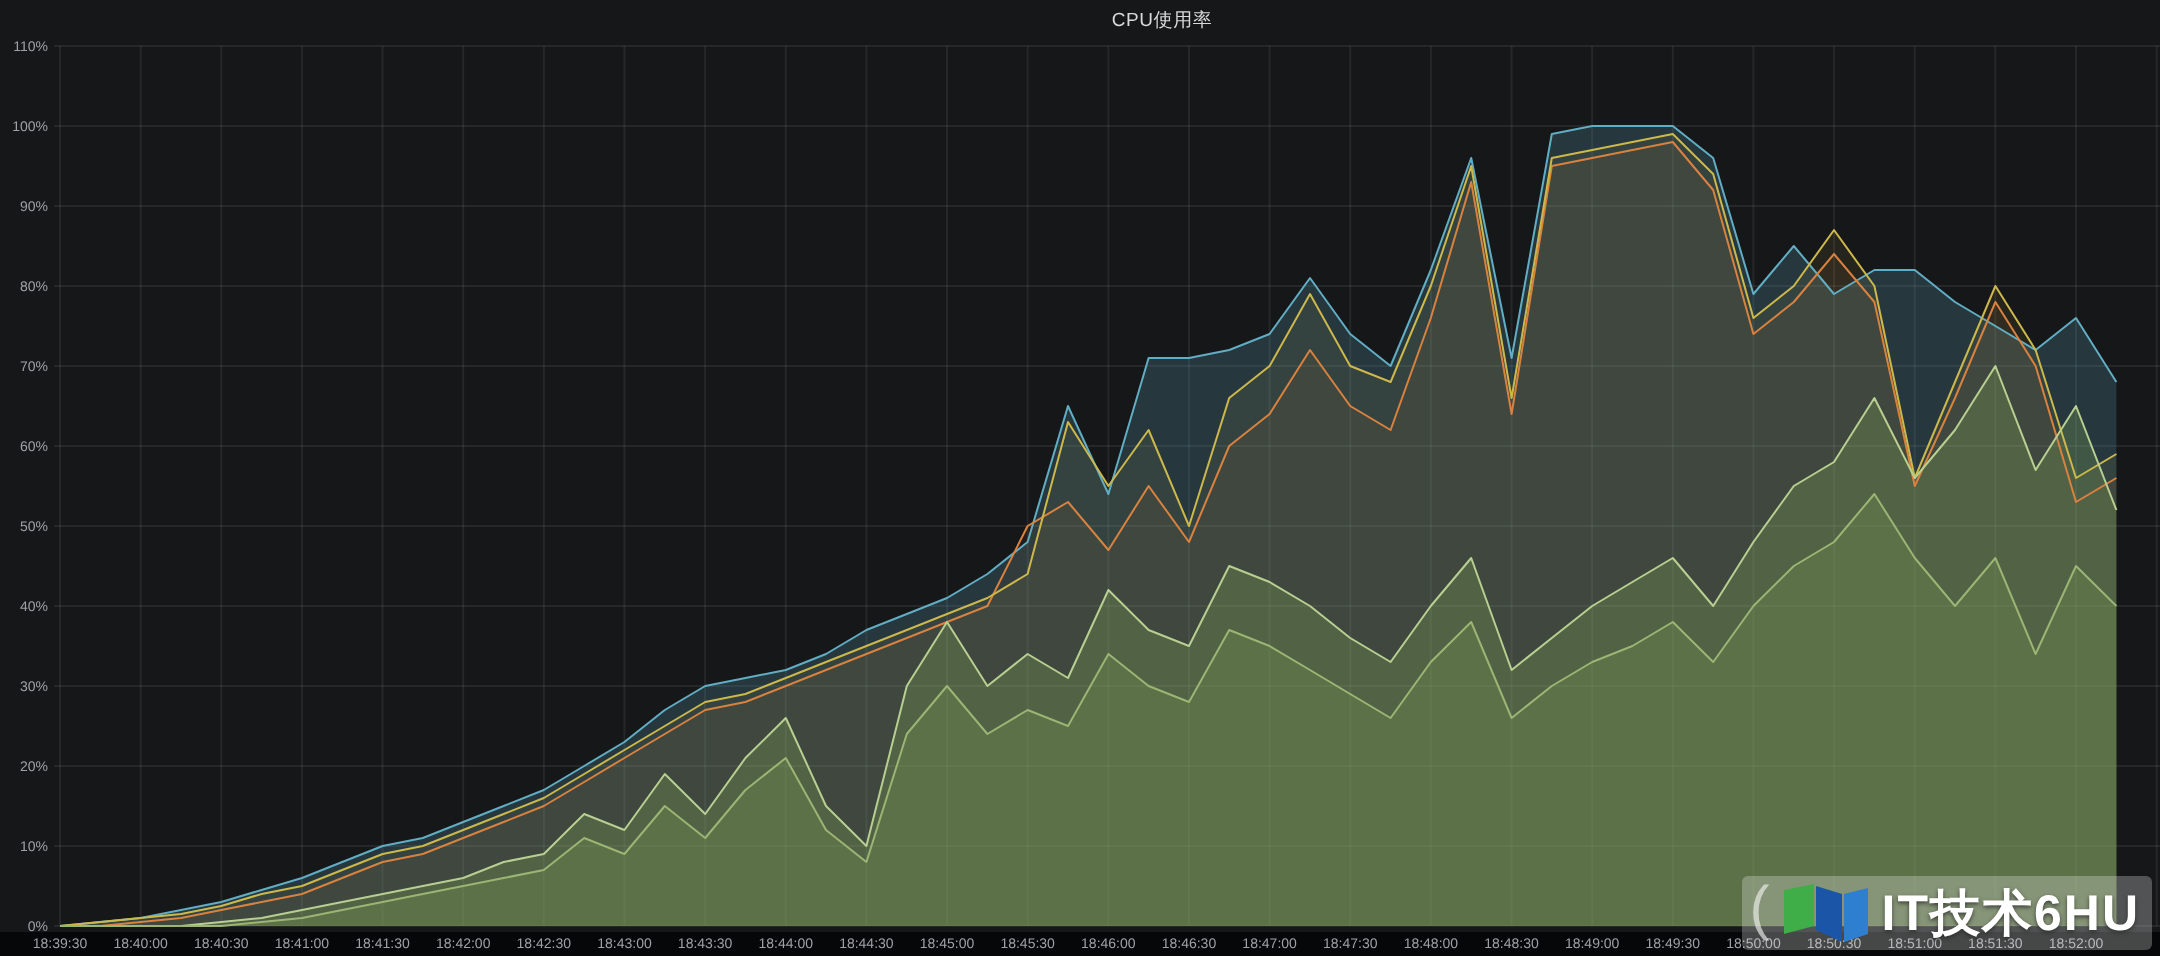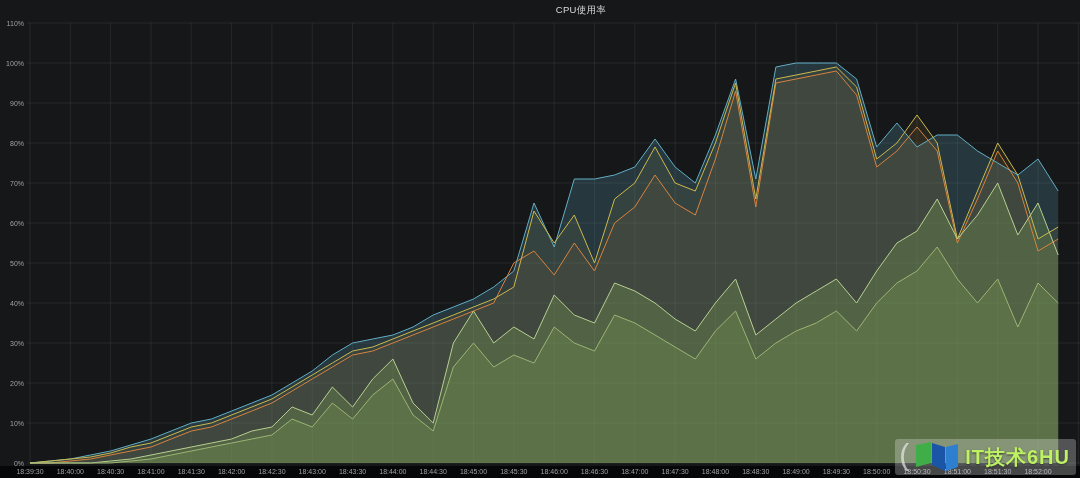--- a/index.html
+++ b/index.html
@@ -8,21 +8,21 @@
   .panel-header{position:absolute;top:0;left:0;width:100%;height:20px;display:flex;
     align-items:center;justify-content:center;z-index:3;margin-left:41px;}
   .panel-title{font-size:9.5px;color:#d8d9da;letter-spacing:.3px;cursor:pointer;}
   .chart-wrap{position:absolute;inset:0;z-index:1;}
   svg text{font-family:"Liberation Sans","DejaVu Sans",sans-serif;}
   .watermark{position:absolute;right:4px;bottom:3px;z-index:5;display:flex;align-items:center;
     gap:6px;padding:2px 6px 2px 4px;background:rgba(255,255,255,0.26);border-radius:3px;}
   .wm-arc{color:rgba(240,240,240,0.65);font-size:30px;line-height:30px;font-weight:400;
     transform:translateY(-2px);}
   .wm-logo{width:44px;height:32px;flex:0 0 auto;}
-  .wm-text{font-size:20px;font-weight:bold;color:#bef264;letter-spacing:1px;
+  .wm-text{font-size:25px;font-weight:bold;color:#ffffff;letter-spacing:1px;
     text-shadow:0 1px 2px rgba(40,40,40,0.8);white-space:nowrap;}
 </style>
 </head>
 <body>
 
 <div class="panel">
   <div class="panel-header">
     <span class="panel-title">CPU使用率</span>
   </div>
 

